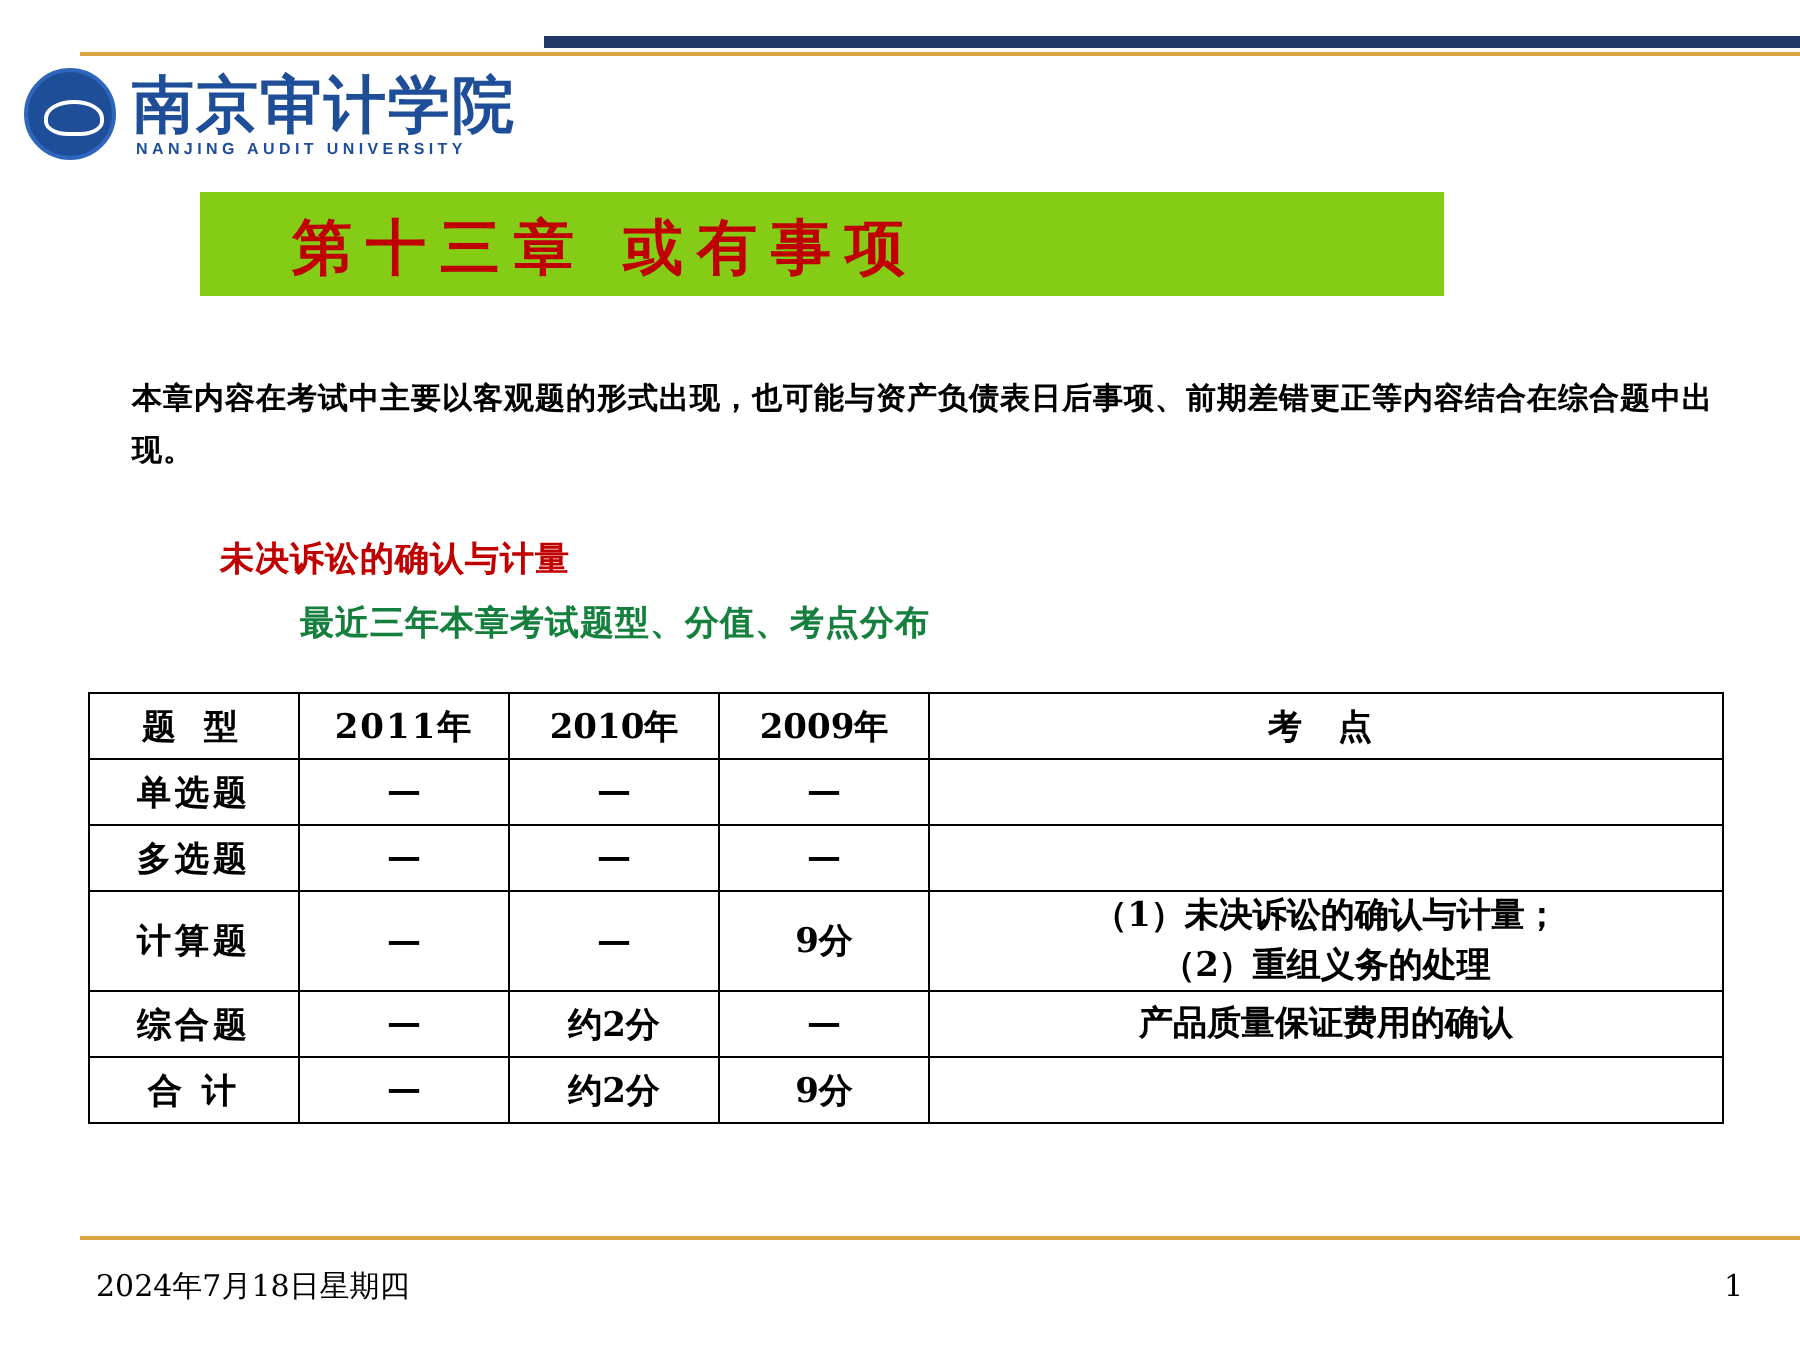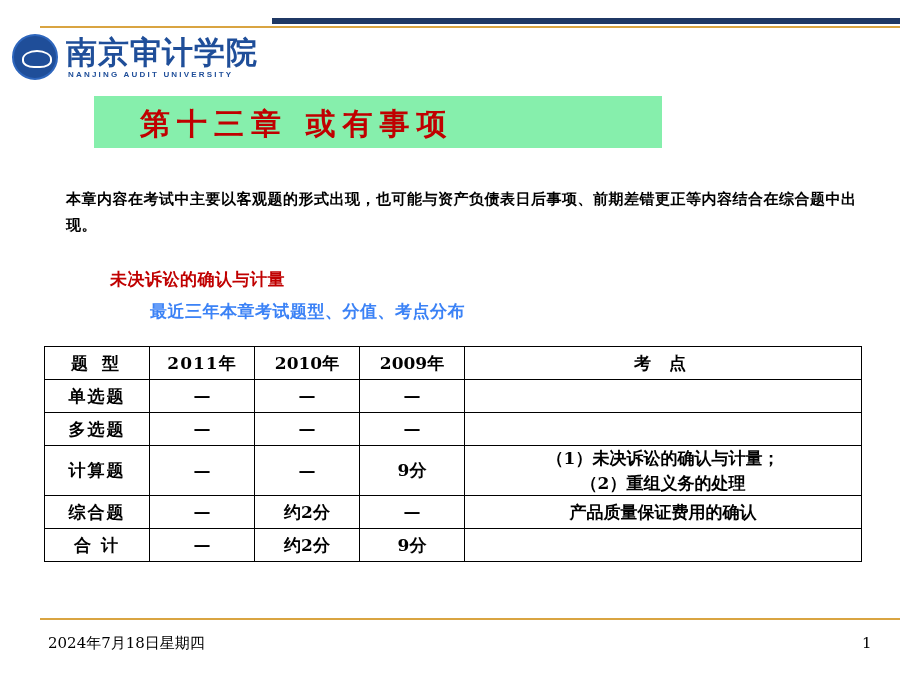--- a/index.html
+++ b/index.html
@@ -81,25 +81,25 @@
     font-size: 8px;
     font-weight: bold;
     color: #1f4e99;
     letter-spacing: 2.2px;
     white-space: nowrap;
   }
 
   
   .title-band {
     position: absolute;
-    left: 94px;
+    left: 100px;
     top: 96px;
-    width: 568px;
+    width: 622px;
     height: 52px;
-    background: #86efac;
+    background: #84cc16;
   }
   .title-text {
     position: absolute;
     left: 46px;
     top: 8px;
     font-family: "DejaVu Serif", serif;
     font-size: 30px;
     font-weight: bold;
     color: #c00000;
     letter-spacing: 7px;
@@ -130,21 +130,21 @@
     letter-spacing: 0.5px;
     white-space: nowrap;
   }
   .note-blue {
     position: absolute;
     left: 150px;
     top: 300px;
     font-family: "DejaVu Serif", serif;
     font-size: 17px;
     font-weight: bold;
-    color: #3b82f6;
+    color: #15803d;
     letter-spacing: 0.5px;
     white-space: nowrap;
   }
 
   
   .tbl-wrap {
     position: absolute;
     left: 44px;
     top: 346px;
     width: 812px;

